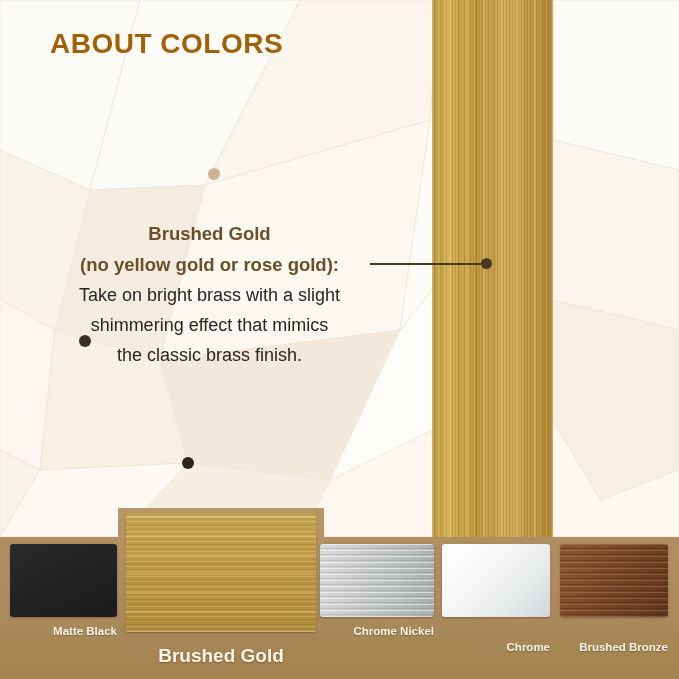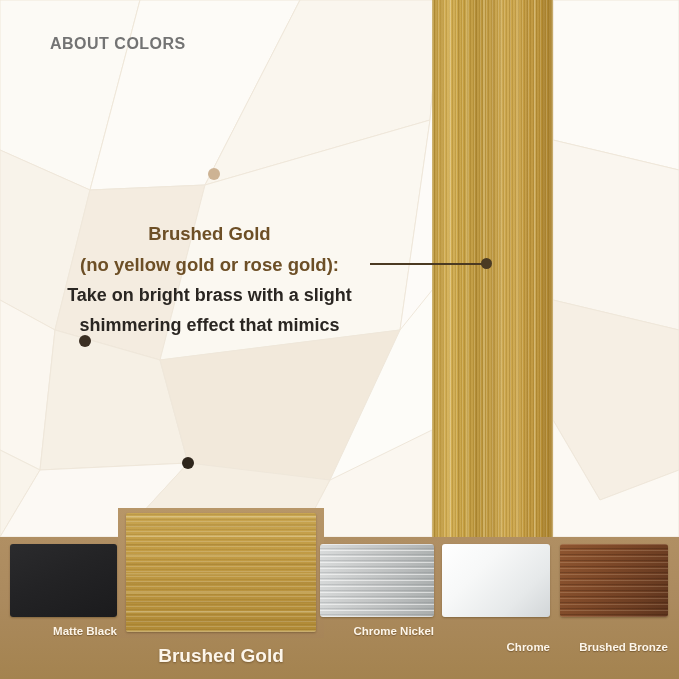--- a/index.html
+++ b/index.html
@@ -16,25 +16,25 @@
     background:#fdfcf8;
   }
 
   
   #bg{position:absolute;inset:0;}
   #bg svg{display:block;width:679px;height:679px;}
 
   
   #heading{
     position:absolute;
-    left:50px;top:35px;
-    font-size:16px;
+    left:50px;top:28px;
+    font-size:28px;
     font-weight:bold;
     letter-spacing:0.5px;
-    color:#737373;
+    color:#a16207;
     white-space:nowrap;
   }
 
   
   #gold-bar{
     position:absolute;
     left:432px;top:0;
     width:121px;height:537px;
     background:
       repeating-linear-gradient(90deg,
@@ -63,21 +63,21 @@
   }
   .ct-bold{
     font-size:18.5px;
     font-weight:bold;
     color:#6d4f26;
     line-height:31px;
     white-space:nowrap;
   }
   .ct-body{
     font-size:18px;
-    font-weight:bold;
+    font-weight:normal;
     color:#2a2622;
     line-height:30px;
     white-space:nowrap;
   }
 
   
   #leader-line{
     position:absolute;
     left:370px;top:263px;
     width:117px;height:1.6px;
@@ -221,20 +221,21 @@
 
   <div id="gold-bar"></div>
 
   <div id="heading">ABOUT COLORS</div>
 
   <div id="callout">
     <div class="ct-bold">Brushed Gold</div>
     <div class="ct-bold">(no yellow gold or rose gold):</div>
     <div class="ct-body">Take on bright brass with a slight</div>
     <div class="ct-body">shimmering effect that mimics</div>
+    <div class="ct-body">the classic brass finish.</div>
   </div>
 
   <div id="leader-line"></div>
   <div id="leader-dot"></div>
 
   <div class="deco-dot" id="dot-tan"></div>
   <div class="deco-dot" id="dot-mid"></div>
   <div class="deco-dot" id="dot-low"></div>
 
   <div id="swatch-bar"></div>

